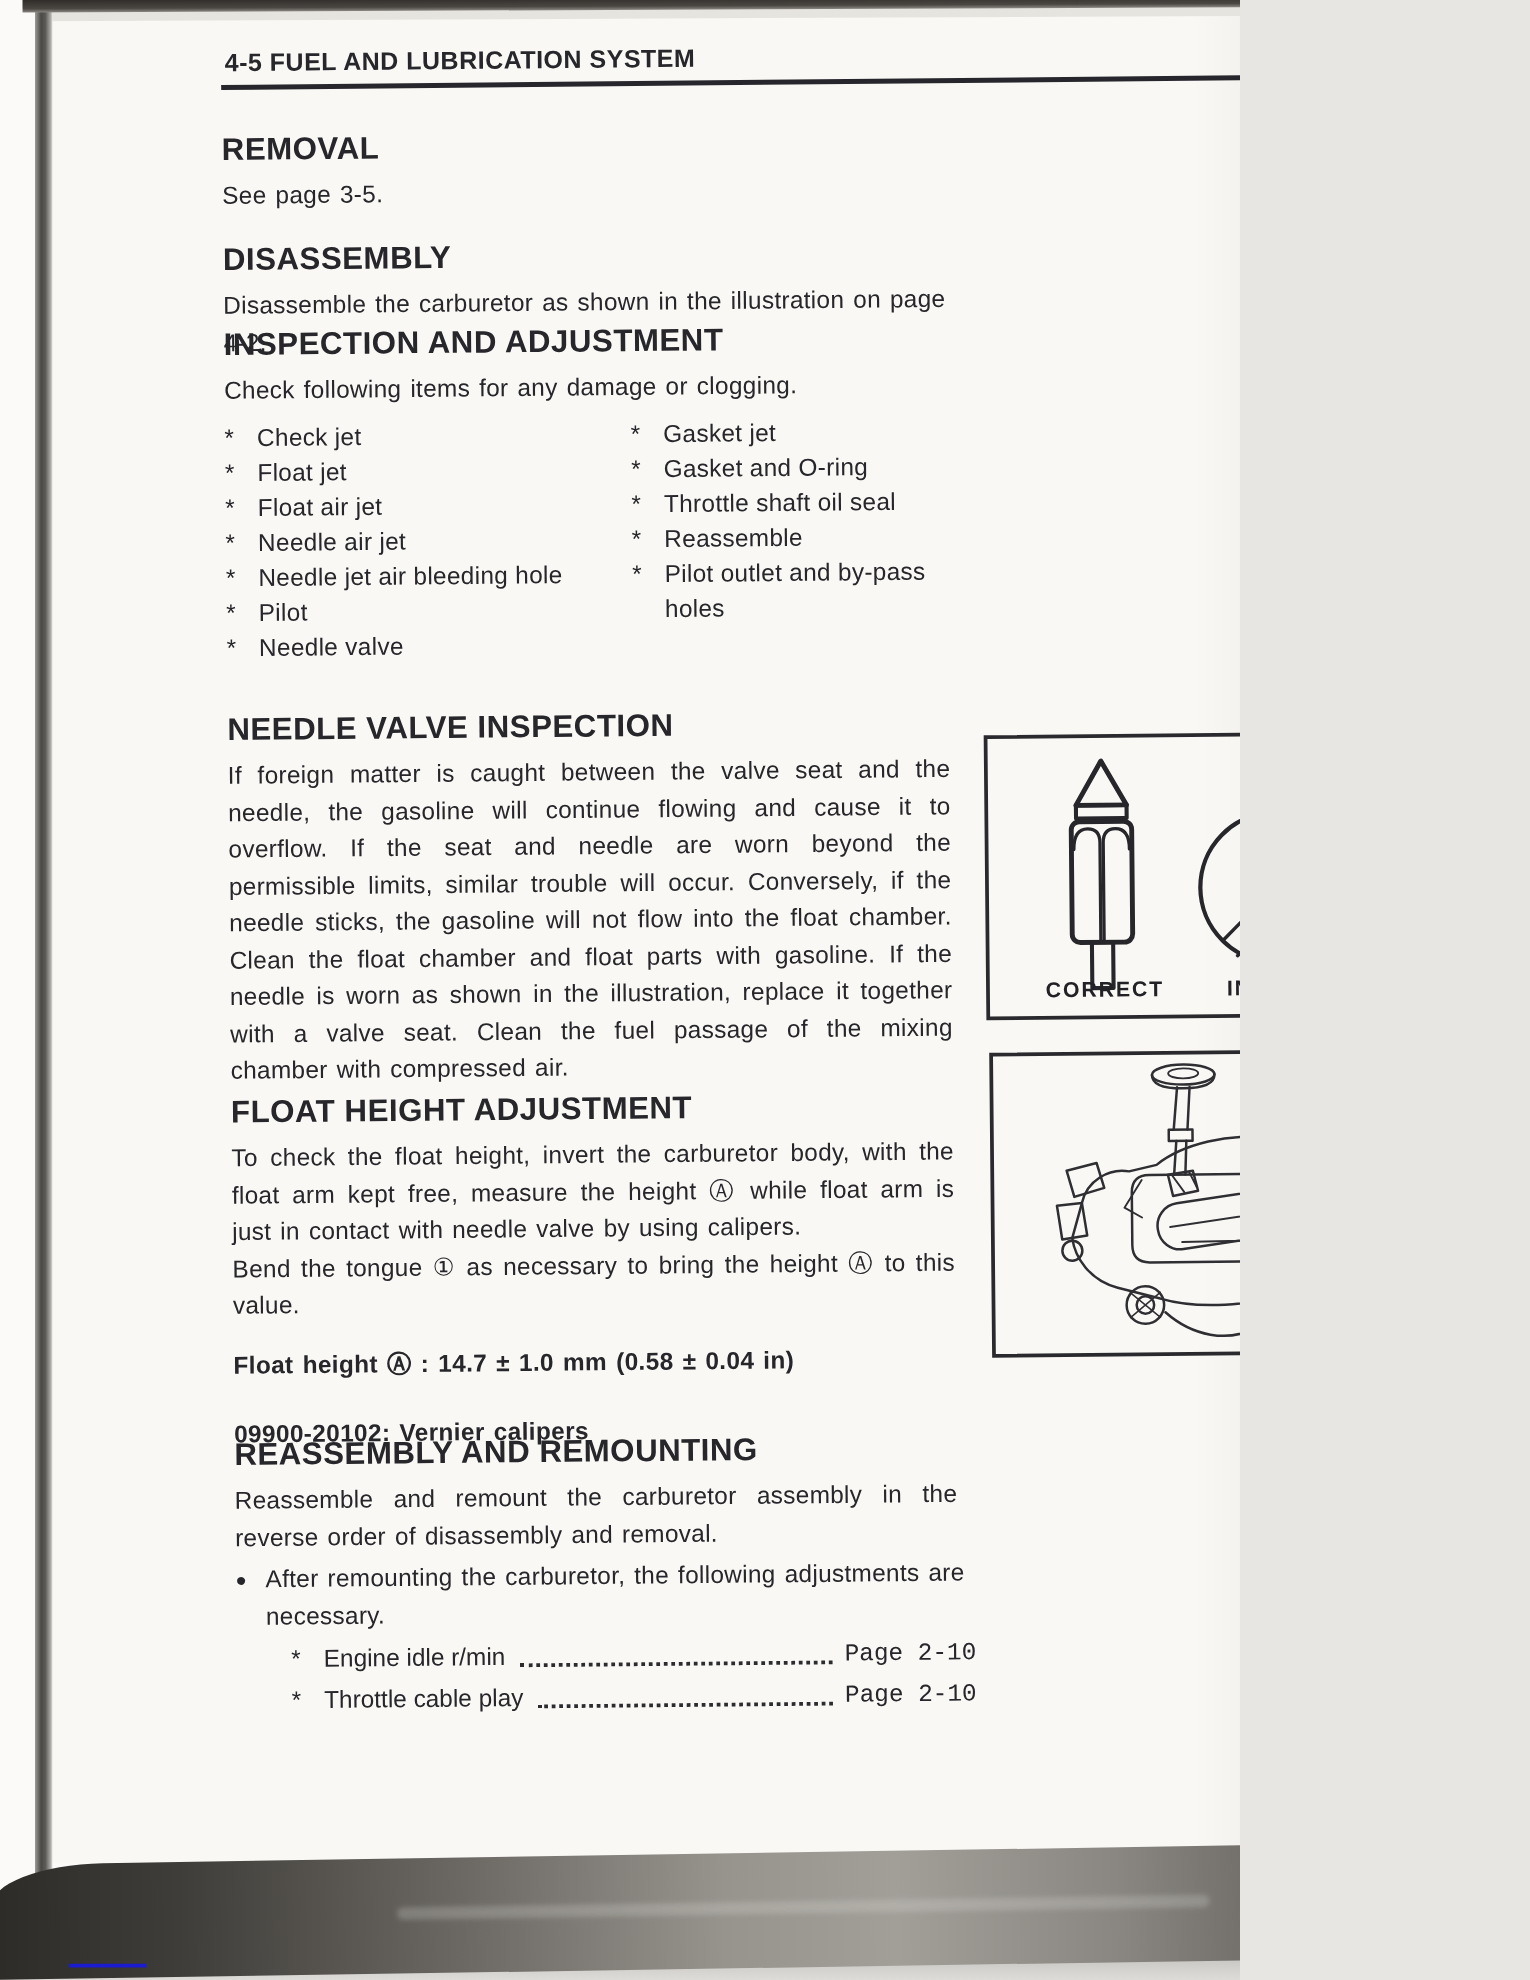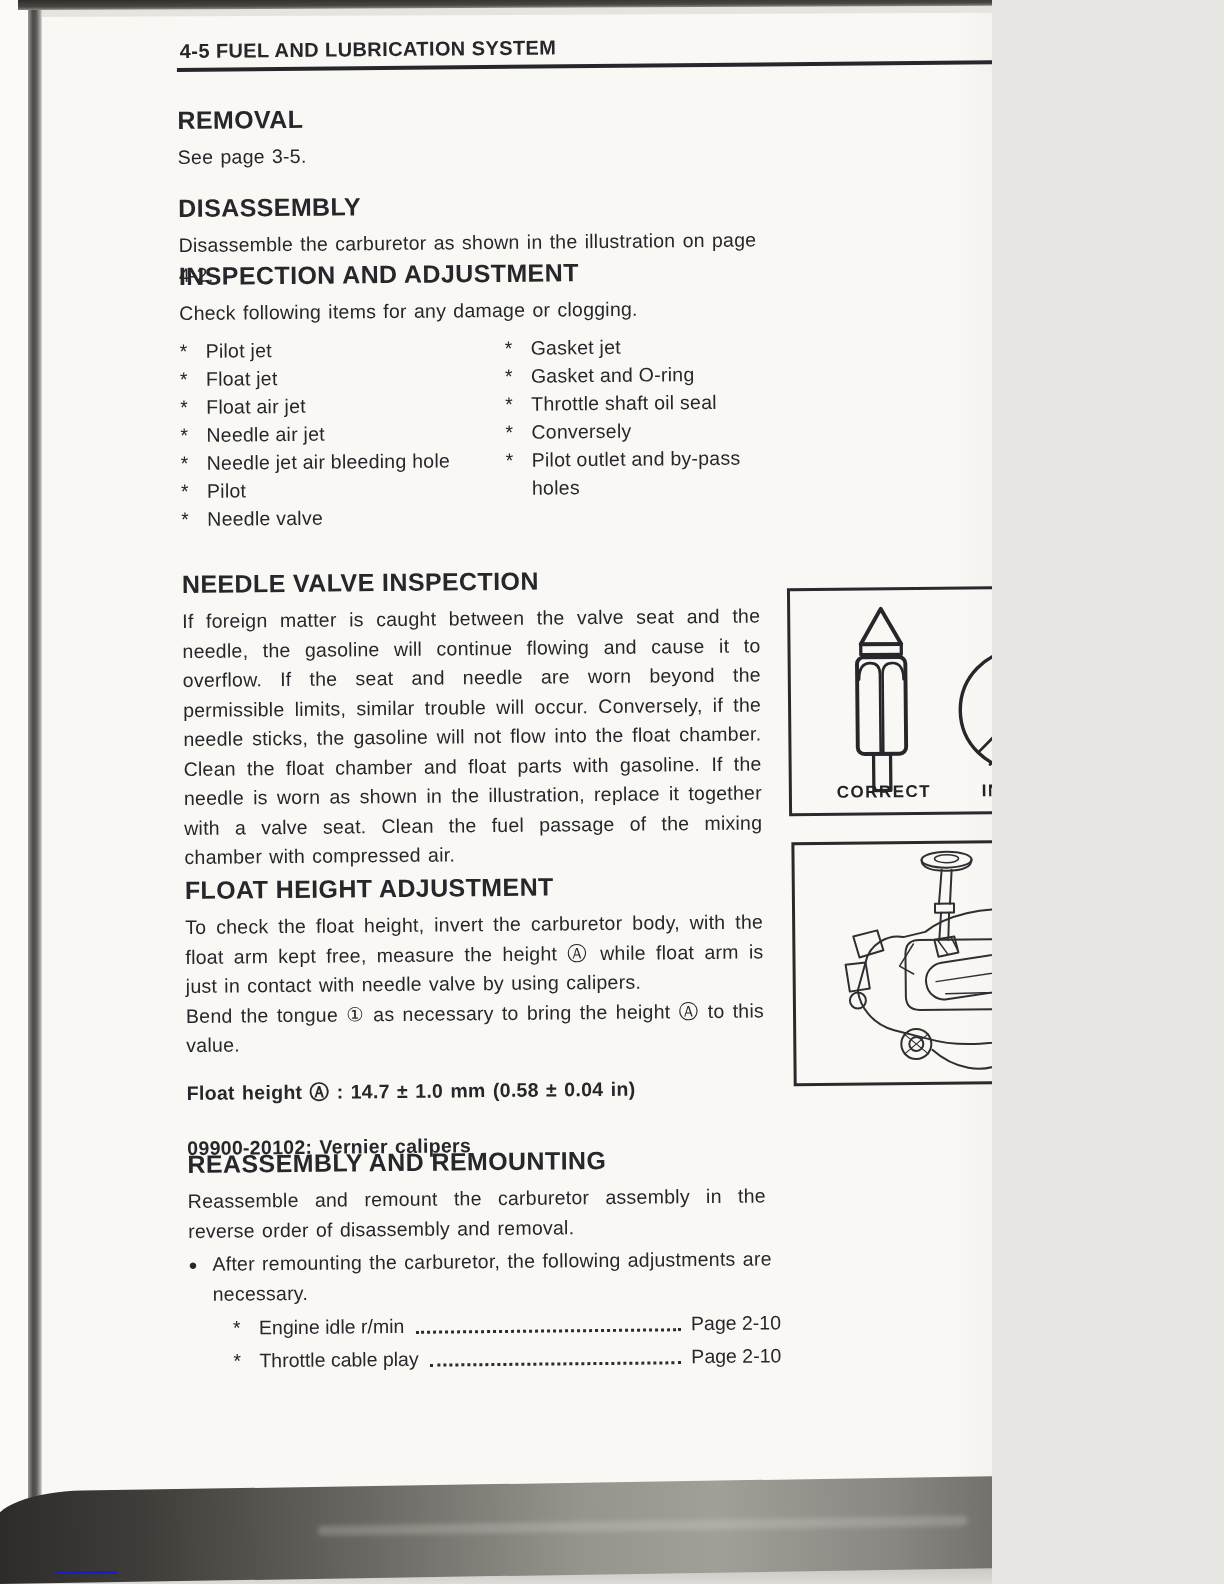--- a/index.html
+++ b/index.html
@@ -80,21 +80,21 @@
   .ast { width:26px; flex:none; }
 
   .spec-line { margin-top:18px; font-size:19.5px; font-weight:bold; letter-spacing:0.3px; }
   .tool-line { margin-top:26px; font-size:19.5px; font-weight:bold; letter-spacing:0.3px; }
 
   .note-row { display:flex; margin-top:4px; font-size:19.5px; line-height:29.5px; letter-spacing:0.25px; }
   .note-dot { width:24px; flex:none; font-size:15px; line-height:29.5px; }
   .ref-row { display:flex; align-items:flex-end; margin-top:5px; padding-left:44px; font-size:19.5px; line-height:28px; }
   .ref-ast { width:26px; flex:none; }
   .leader { flex:1; border-bottom:3px dotted #2b2b30; margin:0 10px 6px 12px; }
-  .ref-page { flex:none; }
+  .ref-page { flex:none;font-family:Liberation Mono, monospace; }
 
   
   .figure { position:absolute; border:3px solid #2a2a2e; background:rgba(250,249,245,0.6); }
   #fig-needle { left:788px; top:590px; width:356px; height:222px; }
   #fig-float  { left:790px; top:844px; width:356px; height:238px; }
   .fig-caption { position:absolute; font-size:17px; font-weight:600; letter-spacing:1.5px; color:#222226; text-align:center; }
   #cap-correct   { left:22px;  top:192px; width:140px; }
   #cap-incorrect { left:162px; top:192px; width:170px; }
   .nv-svg { position:absolute; }
 </style>
@@ -120,21 +120,21 @@
       <p class="body-text">Disassemble the carburetor as shown in the illustration on page 4-2.</p>
     </div>
 
     <div class="sec" id="sec-inspection">
       <h2>INSPECTION AND ADJUSTMENT</h2>
       <p class="body-text">Check following items for any damage or clogging.</p>
       <div class="cols">
         <div class="col-left">
           <div class="chk-row">
               <span class="ast">*</span>
-              <span>Pilot jet</span>
+              <span>Check jet</span>
             </div>
           <div class="chk-row">
               <span class="ast">*</span>
               <span>Float jet</span>
             </div>
           <div class="chk-row">
               <span class="ast">*</span>
               <span>Float air jet</span>
             </div>
           <div class="chk-row">
@@ -162,21 +162,21 @@
           <div class="chk-row">
               <span class="ast">*</span>
               <span>Gasket and O-ring</span>
             </div>
           <div class="chk-row">
               <span class="ast">*</span>
               <span>Throttle shaft oil seal</span>
             </div>
           <div class="chk-row">
               <span class="ast">*</span>
-              <span>Conversely</span>
+              <span>Reassemble</span>
             </div>
           <div class="chk-row">
               <span class="ast">*</span>
               <span>Pilot outlet and by-pass holes</span>
             </div>
         </div>
       </div>
     </div>
 
     <div class="sec" id="sec-needle">

